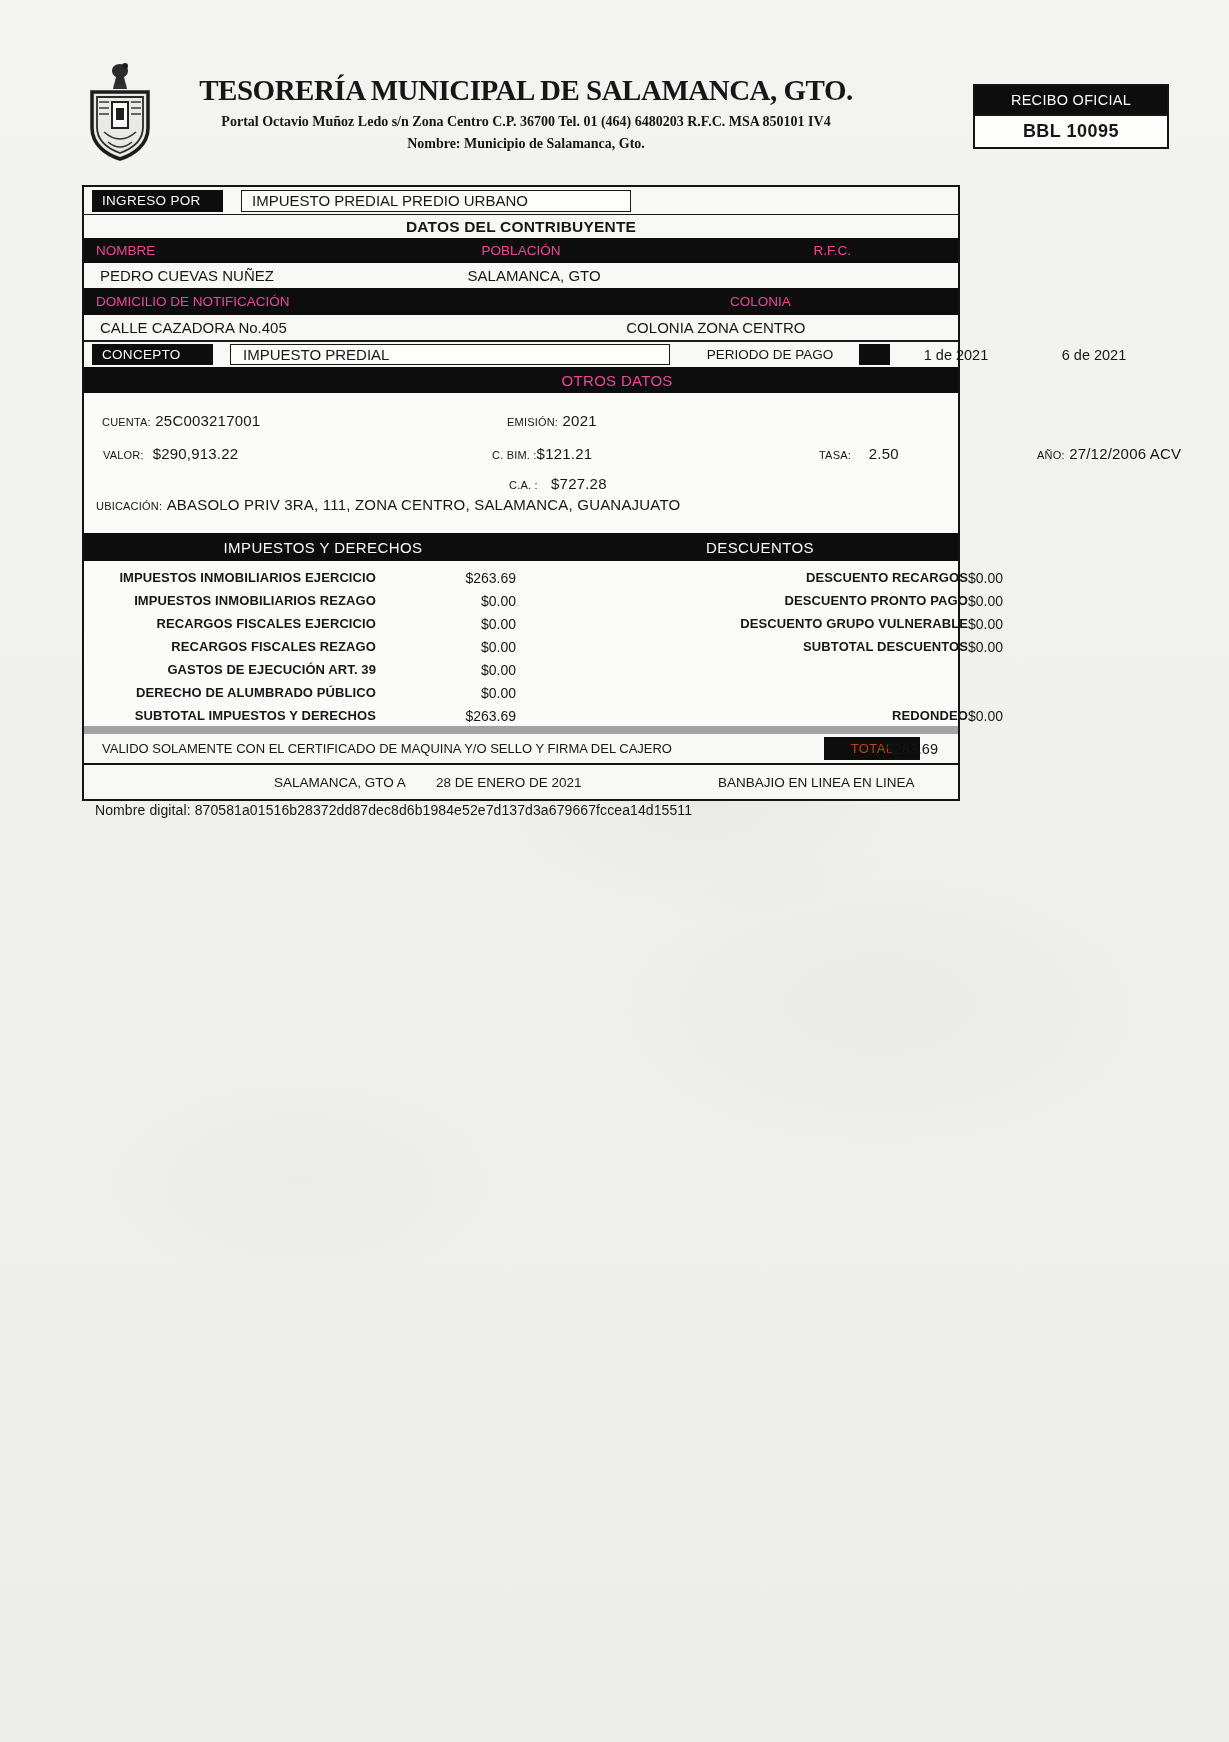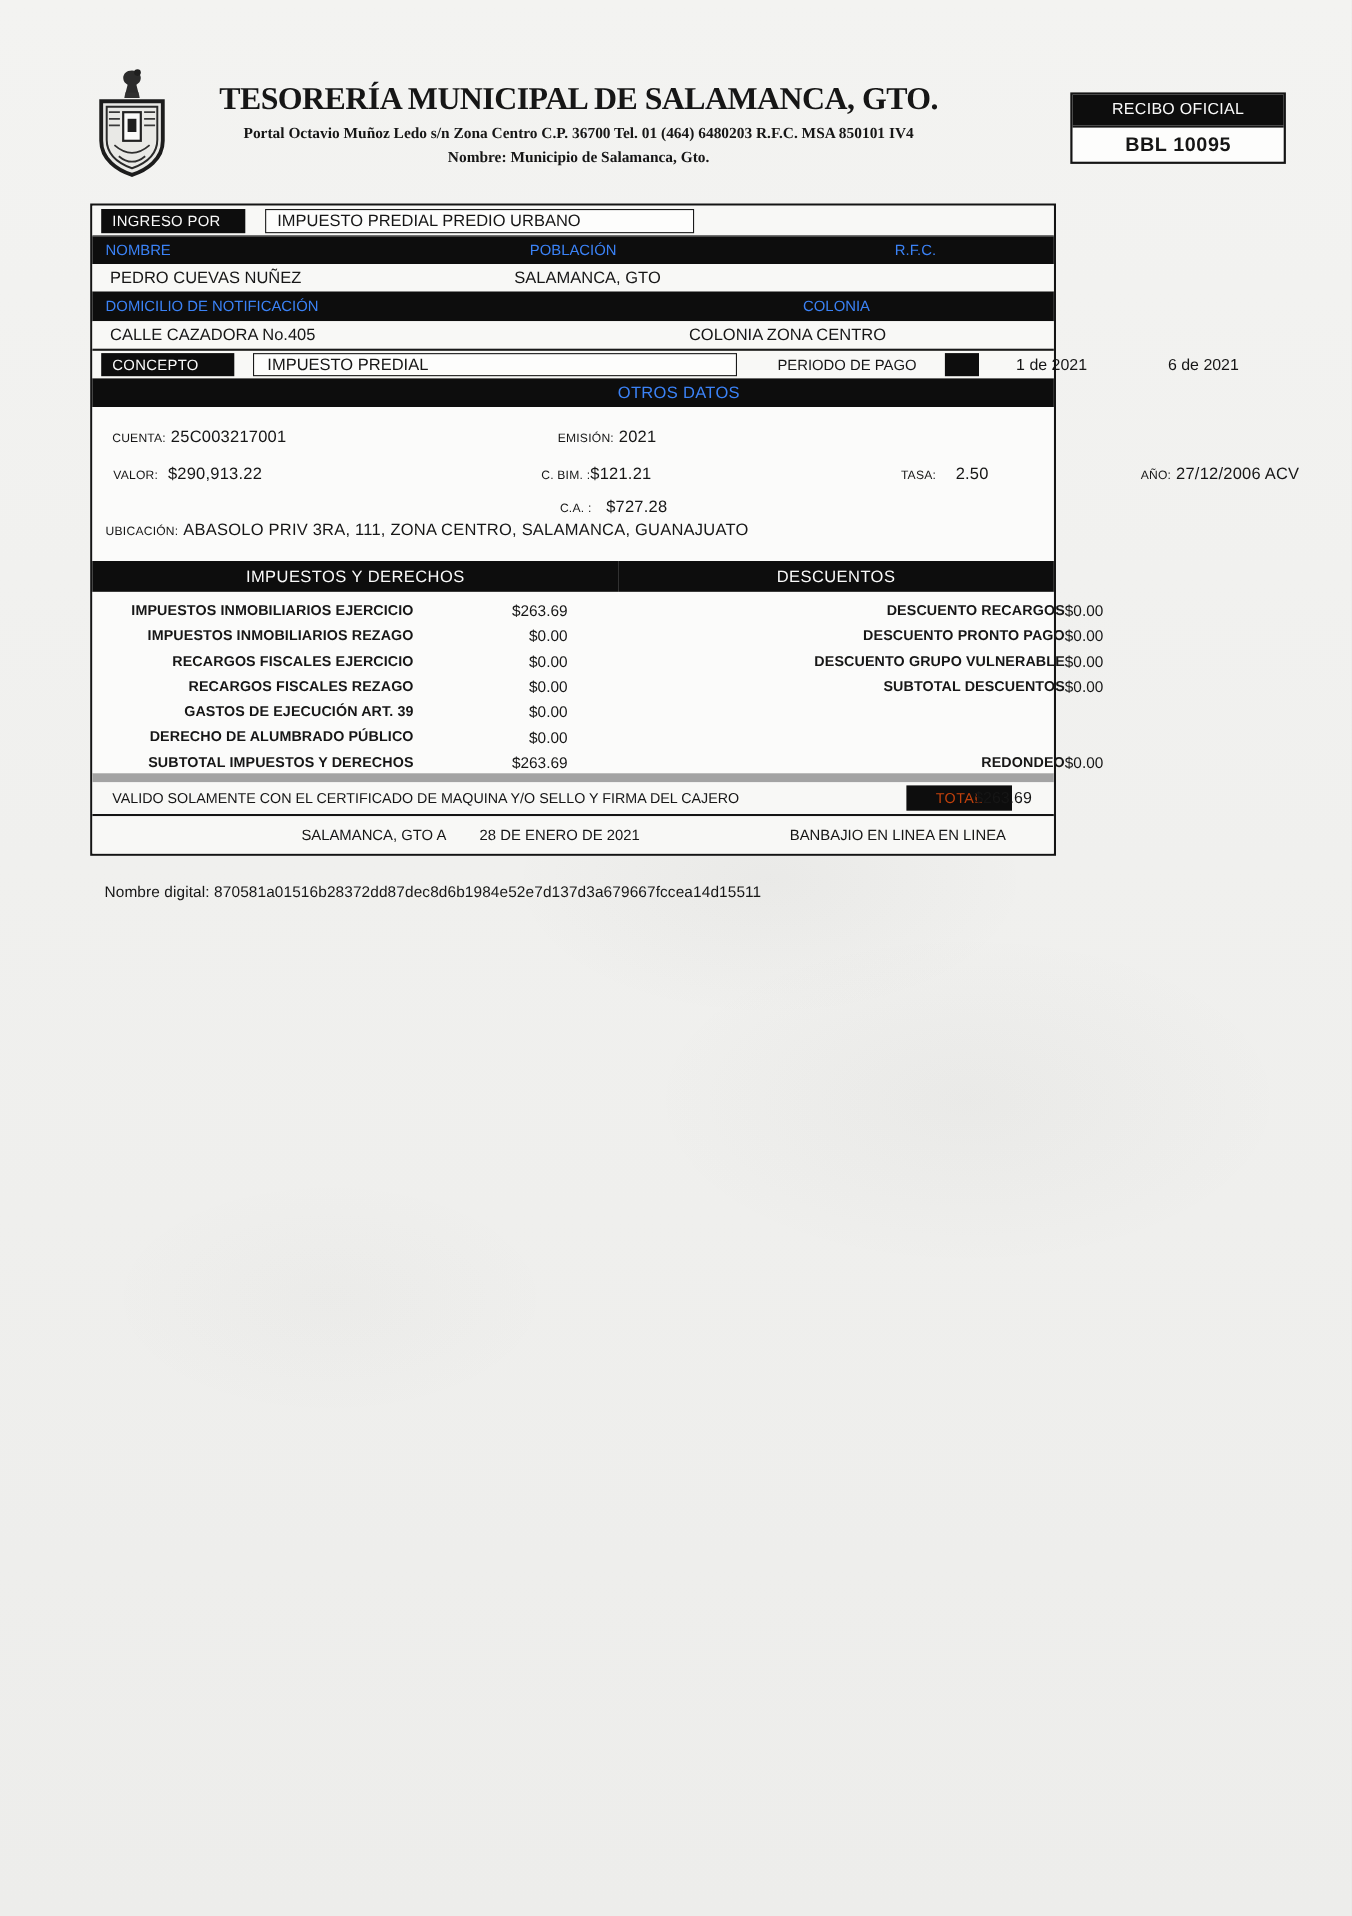--- a/index.html
+++ b/index.html
@@ -17,21 +17,21 @@
   .crest{left:84px;top:62px;width:72px;height:102px;}
   .hdr-text{left:140px;top:74px;width:772px;text-align:center;}
   .hdr-title{font-family:"Liberation Serif", serif;font-weight:bold;font-size:29px;letter-spacing:-0.5px;white-space:nowrap;}
   .hdr-addr{font-family:"Liberation Serif", serif;font-weight:bold;font-size:14px;margin-top:7px;white-space:nowrap;}
   .hdr-name{font-family:"Liberation Serif", serif;font-weight:bold;font-size:14px;margin-top:6px;}
   .recibo{left:973px;top:84px;width:192px;border:2px solid #141414;background:#fdfdfc;}
   .recibo-bar{background:#0d0d0d;color:#fbfbfb;height:28px;display:flex;align-items:center;justify-content:center;font-size:14.5px;letter-spacing:0.3px;}
   .recibo-num{height:31px;display:flex;align-items:center;justify-content:center;font-size:18px;font-weight:bold;letter-spacing:0.5px;border-top:2px solid #141414;}
   
   .receipt{left:82px;top:185px;width:878px;border:2.5px solid #141414;background:#f6f6f4;box-sizing:border-box;}
-  .bar{background:#0d0d0d;color:#3b82f6;position:relative;display:flex;align-items:center;}
+  .bar{background:#0d0d0d;color:#ec4899;position:relative;display:flex;align-items:center;}
   .row{position:relative;display:flex;align-items:center;background:#f8f8f6;}
   .blk-label{background:#0d0d0d;color:#fafafa;display:flex;align-items:center;padding:0 10px;height:100%;box-sizing:border-box;font-size:13.5px;letter-spacing:0.3px;white-space:nowrap;}
   .r-ingreso{height:27px;border-bottom:1.5px solid #1a1a1a;}
   .r-ingreso .blk-label{margin-left:8px;width:131px;height:22px;}
   .ingreso-val{margin-left:18px;width:390px;height:22px;border:1.5px solid #1a1a1a;background:#fdfdfc;display:flex;align-items:center;padding-left:10px;font-size:15px;box-sizing:border-box;white-space:nowrap;}
   .r-title{height:23px;justify-content:center;font-weight:bold;font-size:15.5px;letter-spacing:0.2px;}
   .r-hbar1{height:25px;font-size:13.5px;}
   .hbar-left{padding-left:12px;}
   .center-abs{position:absolute;left:50%;transform:translateX(-50%);white-space:nowrap;}
   .rfc-abs{position:absolute;right:107px;white-space:nowrap;}
@@ -102,20 +102,21 @@
     <div class="recibo-num">BBL 10095</div>
   </div>
 
   <div class="abs receipt">
 
     <div class="row r-ingreso">
       <span class="blk-label">INGRESO POR</span>
       <span class="ingreso-val">IMPUESTO PREDIAL PREDIO URBANO</span>
     </div>
 
+    <div class="row r-title">DATOS DEL CONTRIBUYENTE</div>
 
     <div class="bar r-hbar1">
       <span class="hbar-left">NOMBRE</span>
       <span class="center-abs">POBLACIÓN</span>
       <span class="rfc-abs">R.F.C.</span>
     </div>
 
     <div class="row r-vals1">
       <span class="val-left">PEDRO CUEVAS NUÑEZ</span>
       <span class="pobl-abs">SALAMANCA, GTO</span>

